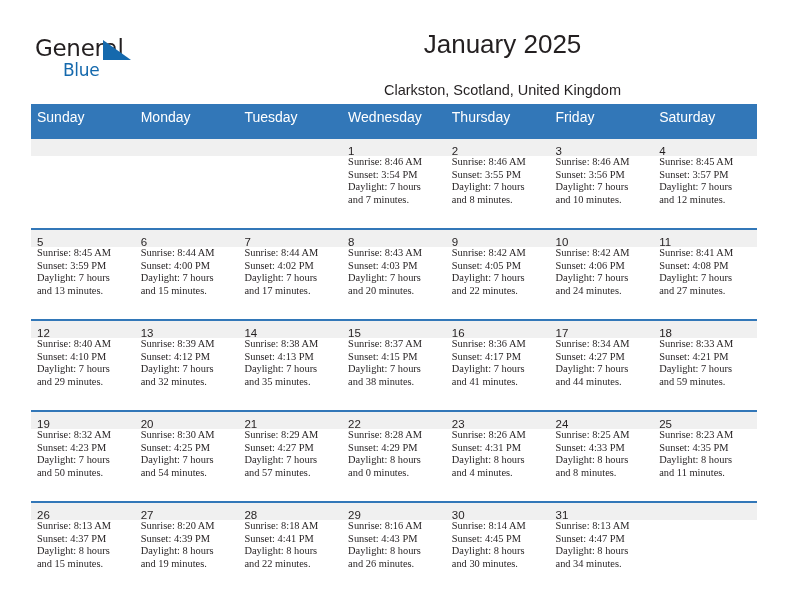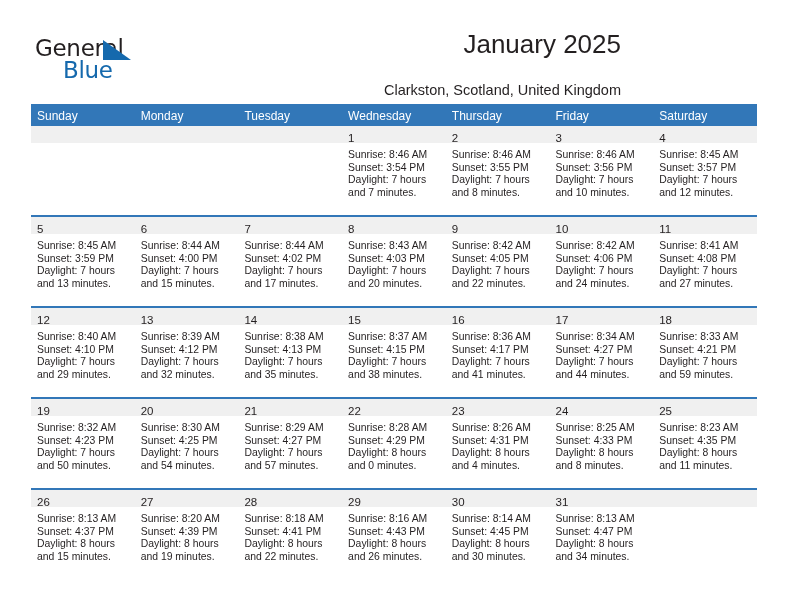--- a/index.html
+++ b/index.html
@@ -51,37 +51,38 @@
     top: 5px;
     width: 0;
     height: 0;
     border-left: 28px solid #1569ad;
     border-top: 20px solid transparent;
   }
   .logo-blue {
     position: absolute;
     left: 28px;
     top: 22px;
-    font-size: 23px;
+    font-size: 17px;
     color: #1569ad;
     letter-spacing: -0.3px;
     line-height: 26px;
     font-family: "DejaVu Sans", sans-serif;
   }
   .title-block {
     position: absolute;
     right: 35px;
     top: 28px;
     text-align: right;
   }
   .cal-title {
     font-size: 26px;
     color: #231f20;
     line-height: 32px;
     white-space: nowrap;
+    text-align: center;
   }
   .cal-subtitle {
     font-size: 14.5px;
     color: #231f20;
     line-height: 20px;
     margin-top: 20px;
     white-space: nowrap;
   }
 
   
@@ -89,24 +90,24 @@
     position: absolute;
     left: 31px;
     top: 104px;
     width: 726px;
     border-collapse: collapse;
     table-layout: fixed;
   }
   .calendar th {
     background: #3277b8;
     color: #ffffff;
-    font-size: 12px;
+    font-size: 14px;
     font-weight: normal;
     text-align: left;
-    padding: 5px 0 3px 6px;
+    padding: 5px 0 14px 6px;
     height: 12px;
     border: none;
   }
   .calendar td {
     width: 103.7px;
     vertical-align: top;
     padding: 0;
     border: none;
     border-top: 2px solid #3277b8;
     height: 89px;
@@ -120,21 +121,22 @@
     height: 17px;
     padding: 2px 0 2px 6px;
     box-sizing: border-box;
   }
   .daynum {
     font-size: 11.5px;
     color: #231f20;
     line-height: 13px;
   }
   .cell-body {
-    padding: 6px 4px 0 6px;
+    padding: 0 4px 0 6px;
+    font-family: Liberation Serif, serif;
   }
   .cell-body div {
     font-size: 10.4px;
     color: #231f20;
     line-height: 12.6px;
     white-space: nowrap;
   }
   .cell-empty .daynum-band {
     background: #f0f0f0;
   }

